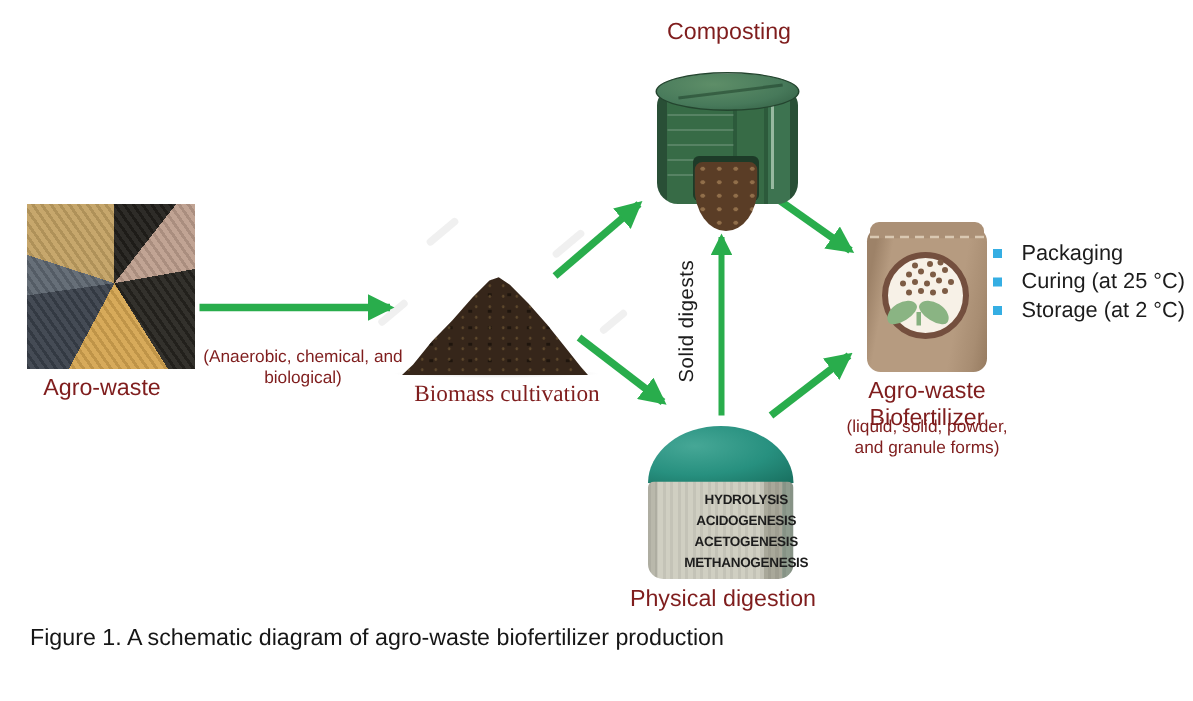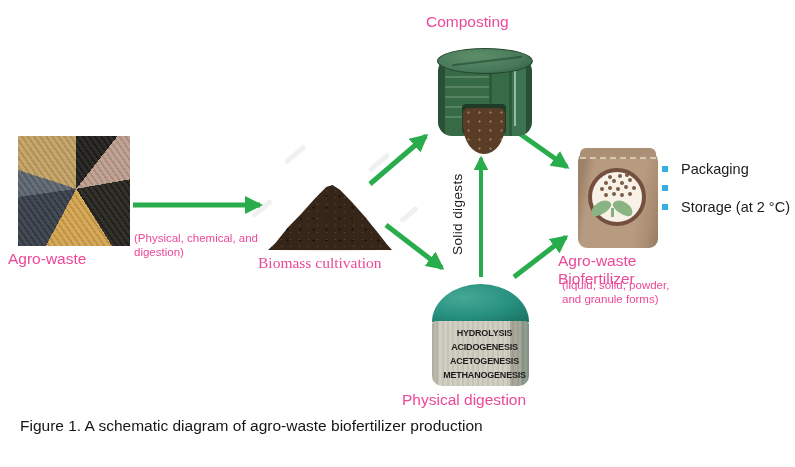--- a/index.html
+++ b/index.html
@@ -1,21 +1,21 @@
 <!DOCTYPE html>
 <html><head>
 <meta charset="utf-8">
 <style>
   html,body{margin:0;padding:0;background:#ffffff;}
   #canvas{
     position:relative;width:795px;height:467px;background:#ffffff;overflow:hidden;
     font-family:"Liberation Sans","DejaVu Sans",sans-serif;color:#1c1c1c;
   }
   .abs{position:absolute;}
-  .lbl{position:absolute;text-align:left;color:#ec4899;}
+  .lbl{position:absolute;text-align:center;color:#7f1d1d;}
   .node-label{font-size:15.5px;line-height:18px;}
   .sub-label{font-size:11.5px;line-height:13.5px;}
 
   
   .collage{
     left:18px;top:136px;width:112px;height:110px;
     background:
       repeating-linear-gradient(55deg, rgba(0,0,0,.10) 0 2px, rgba(255,255,255,.06) 2px 5px),
       conic-gradient(from 0deg at 52% 48%,
         #211f1b 0deg 38deg,
@@ -74,21 +74,21 @@
     border-radius:50% 50% 0 0/100% 100% 0 0;
     background:radial-gradient(at 32% 35%, #46a796, #27907f 55%, #186e5e);
   }
   .digester-body{
     position:absolute;left:0;top:37px;width:97px;height:65px;
     background:
       repeating-linear-gradient(90deg, rgba(0,0,0,.06) 0 2px, transparent 2px 5px),
       linear-gradient(90deg,#b9b8ab 0 6%,#d0cfc2 6% 80%,#a9a89a 80% 92%,#8f9c8e 92%);
     border-radius:4px 4px 10px 10px;
   }
-  .stages{position:absolute;left:4px;top:42px;width:97px;text-align:center;}
+  .stages{position:absolute;left:17px;top:42px;width:97px;text-align:center;}
   .stage{font-size:9px;font-weight:bold;letter-spacing:-0.2px;line-height:14px;color:#1d1d1d;}
 
   
   .bag{left:578px;top:148px;width:80px;height:100px;}
   .bag-body{
     position:absolute;left:0;top:3px;width:80px;height:97px;
     background:linear-gradient(100deg,#9d8268 0 8%,#b69b80 20% 72%,#a88d72 88%,#967b60);
     border-radius:10px 10px 9px 9px;
   }
   .bag-crimp{
@@ -145,21 +145,21 @@
     <line x1="370" y1="184" x2="426" y2="136" stroke="#29ad4c" stroke-width="5" marker-end="url(#ah)"></line>
     <line x1="386" y1="225" x2="442" y2="268" stroke="#29ad4c" stroke-width="5" marker-end="url(#ah)"></line>
     <line x1="481" y1="277" x2="481" y2="158" stroke="#29ad4c" stroke-width="4" marker-end="url(#ah)"></line>
     <line x1="516" y1="131" x2="567" y2="167" stroke="#29ad4c" stroke-width="5" marker-end="url(#ah)"></line>
     <line x1="514" y1="277" x2="566" y2="237" stroke="#29ad4c" stroke-width="5" marker-end="url(#ah)"></line>
   </svg>
 
   <div class="abs collage"></div>
   <div class="lbl node-label" style="left:8px;top:250px;width:120px;">Agro-waste</div>
 
-  <div class="lbl sub-label" style="left:134px;top:232px;width:136px;">(Physical, chemical, and digestion)</div>
+  <div class="lbl sub-label" style="left:134px;top:232px;width:136px;">(Anaerobic, chemical, and biological)</div>
 
   <div class="abs pile-shadow"></div>
   <div class="abs pile"></div>
   <div class="lbl node-label" style="left:258px;top:254px;width:160px;font-family:Liberation Serif, serif;">Biomass cultivation</div>
 
   <div class="lbl node-label" style="left:426px;top:13px;width:120px;">Composting</div>
   <div class="abs bin">
     <div class="bin-body"></div>
     <div class="bin-slats"></div>
     <div class="bin-stripe"></div>
@@ -196,20 +196,21 @@
   <div class="lbl node-label" style="left:558px;top:252px;width:120px;">Agro-waste Biofertilizer</div>
   <div class="lbl sub-label" style="left:562px;top:279px;width:112px;">(liquid, solid, powder, and granule forms)</div>
 
   <div class="abs steps">
     <div class="step-row">
       <span class="bullet-sq"></span>
       <span class="step-text">Packaging</span>
     </div>
     <div class="step-row">
       <span class="bullet-sq"></span>
+      <span class="step-text">Curing (at 25 °C)</span>
     </div>
     <div class="step-row">
       <span class="bullet-sq"></span>
       <span class="step-text">Storage (at 2 °C)</span>
     </div>
   </div>
 
   <div class="abs caption">Figure 1. A schematic diagram of agro-waste biofertilizer production</div>
 
 </div>

